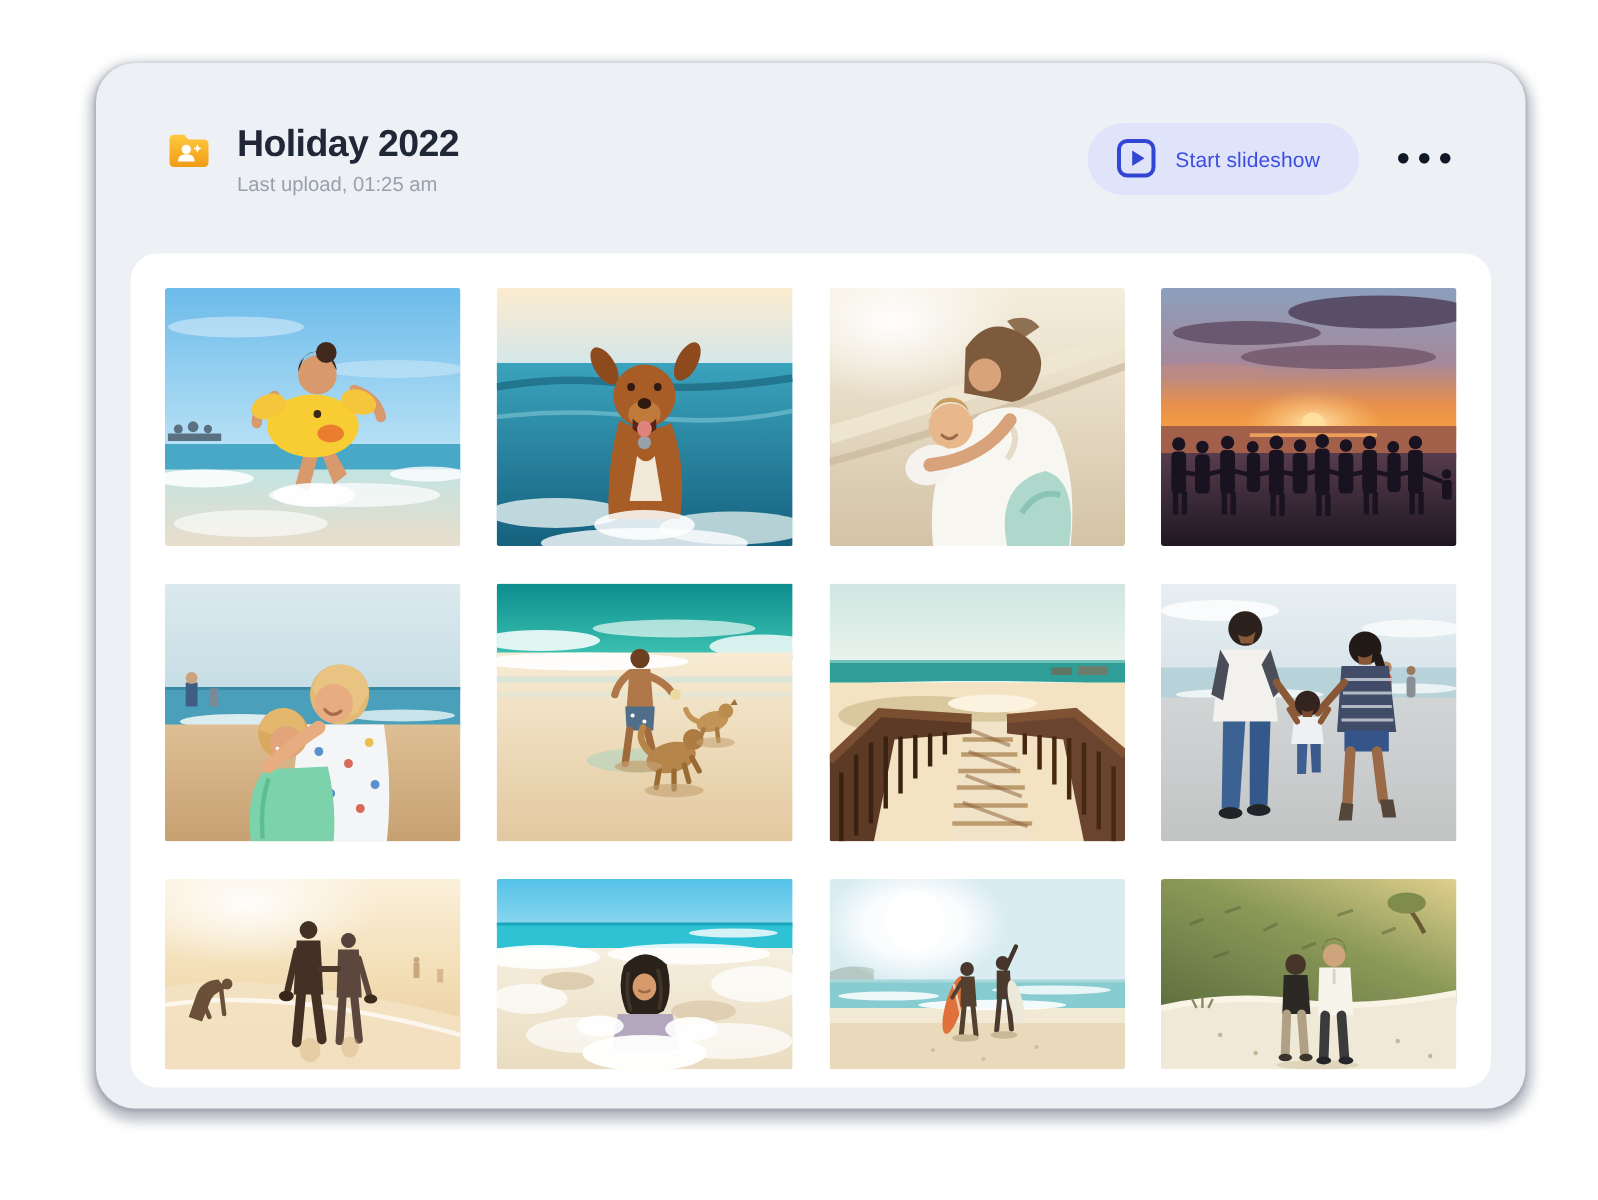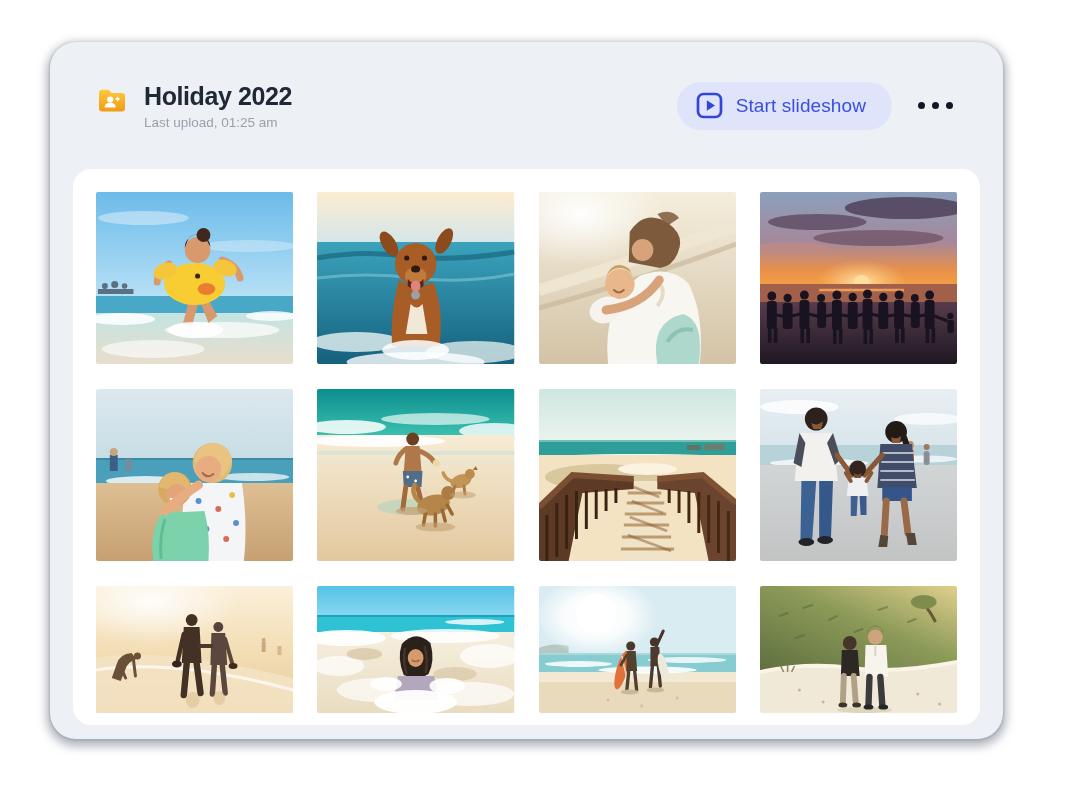--- a/index.html
+++ b/index.html
@@ -2,34 +2,34 @@
 <html style="--accent: #3346d3; --accent-soft: #dfe4fb; --card-bg: #edf0f4; --panel-bg: #ffffff; --title: #202737; --subtitle: #9aa1ad; --dots: #101726;"><head>
 <meta charset="utf-8">
 <style>
   :root{
     --accent:#3346d3; --accent-soft:#dfe4fb; --card-bg:#edf0f4; --panel-bg:#ffffff;
     --title:#202737; --subtitle:#9aa1ad; --dots:#101726;
   }
   *{box-sizing:border-box;margin:0;padding:0}
   body{width:1065px;height:800px;background:#fff;font-family:"Liberation Sans",sans-serif;position:relative;overflow:hidden}
   .card{
-    position:absolute;left:50px;top:42px;width:953px;height:697px;
+    position:absolute;left:64px;top:42px;width:953px;height:697px;
     background:var(--card-bg);border-radius:26px;
     box-shadow:0 4px 8px 4px rgba(128,134,150,.55), 0 1px 2px 1px rgba(128,134,150,.35);
   }
   .card-header{display:flex;align-items:center;height:127px;padding:0 44px 0 46px}
   .album-id{display:flex;align-items:flex-start;gap:16px}
   .folder-icon{width:32px;height:32px;margin-top:3px;flex:none}
   .album-title{font-size:25px;font-weight:700;color:var(--title);letter-spacing:-.4px;line-height:1.2}
   .album-subtitle{font-size:13.5px;color:var(--subtitle);margin-top:4px}
   .header-actions{margin-left:auto;display:flex;align-items:center;gap:20px}
   .slideshow-btn{
     display:flex;align-items:center;gap:13px;height:48px;padding:0 26px 0 19px;
     background:var(--accent-soft);border:none;border-radius:24px;cursor:pointer;
-    font-family:inherit;font-size:19px;color:#3b4ede;font-weight:500;letter-spacing:.1px;
+    font-family:inherit;font-size:14px;color:#3b4ede;font-weight:500;letter-spacing:.1px;
   }
   .play-icon{display:flex;flex:none}
   .more-btn{background:none;border:none;display:flex;gap:7px;align-items:center;padding:10px 6px;cursor:pointer}
   .more-btn .dot{width:7px;height:7px;border-radius:50%;background:var(--dots)}
   .panel{
     margin:0 23px;height:556px;background:var(--panel-bg);border-radius:18px;
     padding:23px 23px 12px;display:grid;
     grid-template-columns:repeat(4,1fr);grid-template-rows:172px 172px 127px;
     column-gap:24px;row-gap:25px;
   }

